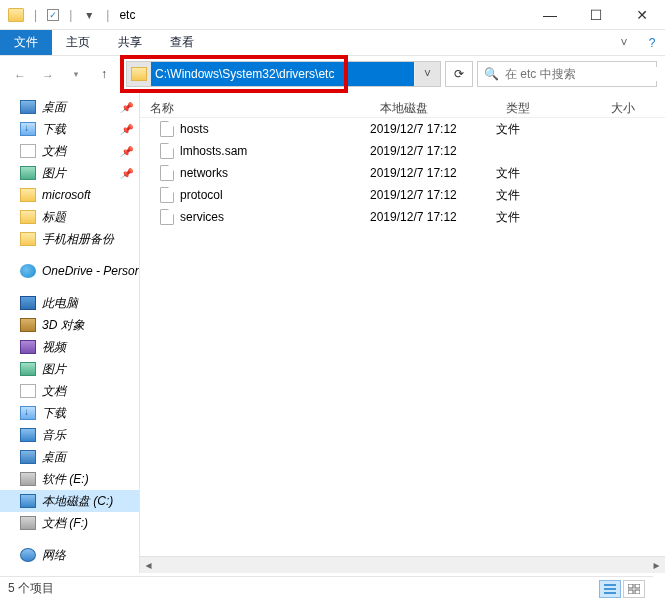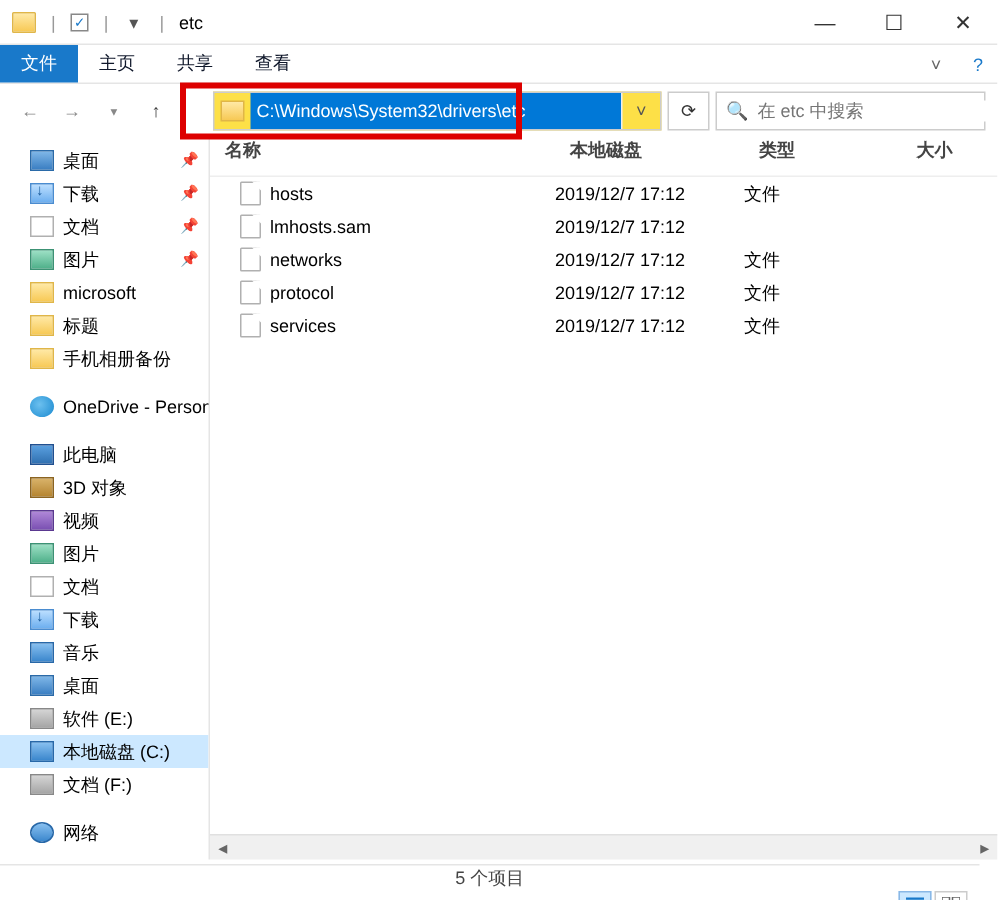--- a/index.html
+++ b/index.html
@@ -19,70 +19,70 @@
 .ribbon .filetab { background: #1979ca; color: #fff; padding: 4px 14px; display: flex; align-items: center; }
 .ribbon .tab { padding: 4px 14px; display: flex; align-items: center; color: #0f172a; }
 .ribbon .chev { margin-left: auto; width: 30px; display: flex; align-items: center; justify-content: center; color: #666; }
 .ribbon .help { width: 26px; display: flex; align-items: center; justify-content: center; color: #1979ca; }
 
 
 .addrrow { height: 36px; display: flex; align-items: center; padding: 0 8px; gap: 4px; }
 .navbtn { width: 24px; height: 24px; display: flex; align-items: center; justify-content: center; color: #888; border-radius: 2px; }
 .navbtn.enabled { color: #333; }
 .addrwrap { flex: 1; position: relative; height: 26px; }
-.addrbox { position: absolute; left: 6px; right: 0; top: 0; height: 26px; border: 1px solid #ccc; display: flex; align-items: center; background: #fde047; margin-left: 16px; }
+.addrbox { position: absolute; left: 6px; right: 0; top: 0; height: 26px; border: 1px solid #ccc; display: flex; align-items: center; background: #e5e5e5; }
 .addrbox .folder-ico { width: 16px; height: 14px; margin: 0 4px; background: linear-gradient(#ffe9a6,#f7c955); border: 1px solid #e0b648; }
 .addrbox input { flex: 1; border: none; outline: none; height: 100%; padding: 0 4px; background: #0078d7; color: #fff; }
 .addrbox .drop { width: 26px; text-align: center; color: #555; border-left: 1px solid #eee; line-height: 24px; }
 .redframe { position: absolute; left: 0; top: -6px; width: 228px; height: 38px; border: 4px solid #d00; pointer-events: none; }
 .refresh { width: 28px; height: 26px; border: 1px solid #ccc; display: flex; align-items: center; justify-content: center; color: #333; }
 .search { width: 180px; height: 26px; border: 1px solid #ccc; display: flex; align-items: center; padding: 0 6px; color: #888; gap: 6px; }
 .search input { border: none; outline: none; flex: 1; color: #555; }
 
 
 .body { display: flex; height: 481px; }
 .sidebar { width: 140px; border-right: 1px solid #e5e5e5; overflow: hidden; padding-top: 4px; }
-.sbitem { display: flex; align-items: center; height: 22px; padding-left: 20px; gap: 6px; white-space: nowrap; }
+.sbitem { display: flex; align-items: center; height: 22px; padding-left: 20px; gap: 6px; white-space: nowrap; font-style: italic; }
 .sbitem.sel { background: #cce8ff; }
 .sbitem .ico { width: 16px; height: 14px; flex: 0 0 16px; }
 .sbitem .pin { margin-left: auto; margin-right: 6px; color: #666; font-size: 10px; }
 .sbitem.spacer { height: 10px; }
 .ico.folder { background: linear-gradient(#ffe9a6,#f7c955); border: 1px solid #e0b648; }
 .ico.desktop { background: linear-gradient(#7fb7e8,#3a7ec2); border: 1px solid #2a6aa8; }
 .ico.download { background: linear-gradient(#bcdfff,#6caeef); border: 1px solid #4a8cd0; position: relative; }
 .ico.download::after { content: "↓"; position: absolute; left: 3px; top: -1px; font-size: 10px; color: #2060a0; }
 .ico.doc { background: #fff; border: 1px solid #b0b0b0; }
 .ico.pic { background: linear-gradient(#9de0c5,#4fb08a); border: 1px solid #3c9274; }
 .ico.cloud { background: radial-gradient(circle at 40% 40%, #6cc0ef, #1b8ad0); border-radius: 50%; }
 .ico.pc { background: linear-gradient(#5aa0e0,#3070b0); border: 1px solid #205090; }
 .ico.cube { background: linear-gradient(#d9b36a,#b58430); border: 1px solid #8c6420; }
 .ico.video { background: linear-gradient(#b088d8,#7a50b2); border: 1px solid #5a3890; }
 .ico.music { background: linear-gradient(#88c0f0,#3a86cc); border: 1px solid #2868a8; }
 .ico.drive { background: linear-gradient(#d5d5d5,#a5a5a5); border: 1px solid #888; }
 .ico.drivec { background: linear-gradient(#88c0f0,#3a86cc); border: 1px solid #2868a8; }
 .ico.net { background: linear-gradient(#88c0f0,#3a86cc); border: 1px solid #2868a8; border-radius: 50%; }
 
 .main { flex: 1; display: flex; flex-direction: column; }
-.cols { display: flex; height: 26px; align-items: flex-start; border-bottom: 1px solid #eee; color: #444; font-weight: bold; }
+.cols { display: flex; height: 26px; align-items: flex-end; border-bottom: 1px solid #eee; color: #444; }
 .cols div { padding-left: 10px; }
 .c-name { width: 230px; }
 .c-date { width: 126px; }
 .c-type { width: 105px; }
 .c-size { flex: 1; }
 .filelist { flex: 1; overflow: auto; }
 .row { display: flex; height: 22px; align-items: center; }
 .row .c-name { display: flex; align-items: center; gap: 6px; padding-left: 20px; }
 .row .fico { width: 14px; height: 16px; background: #fff; border: 1px solid #b0b0b0; border-radius: 1px; position: relative; }
 .row .fico::after { content: ""; position: absolute; right: -1px; top: -1px; border: 3px solid transparent; border-top-color: #fff; border-right-color: #fff; }
 .hscroll { height: 17px; background: #f0f0f0; border-top: 1px solid #e0e0e0; display: flex; align-items: center; }
 .hscroll .ar { width: 17px; text-align: center; color: #666; }
 .hscroll .track { flex: 1; }
 
 
-.status { position: absolute; left: 0; right: 12px; bottom: 0; height: 24px; border-top: 1px solid #e5e5e5; display: flex; align-items: center; padding: 0 8px; color: #444; flex-direction: column; }
+.status { position: absolute; left: 0; right: 12px; bottom: 0; height: 24px; border-top: 1px solid #e5e5e5; display: flex; align-items: center; padding: 0 8px; color: #444; }
 .status .viewbtns { margin-left: auto; display: flex; gap: 2px; }
 .status .vb { width: 22px; height: 18px; border: 1px solid #ccc; display: flex; align-items: center; justify-content: center; }
 .status .vb.active { background: #cce8ff; border-color: #8ab8e6; }
 </style>
 </head>
 <body>
 
 <div class="titlebar">
   <div class="qat">
     <div class="folder-ico"></div>

